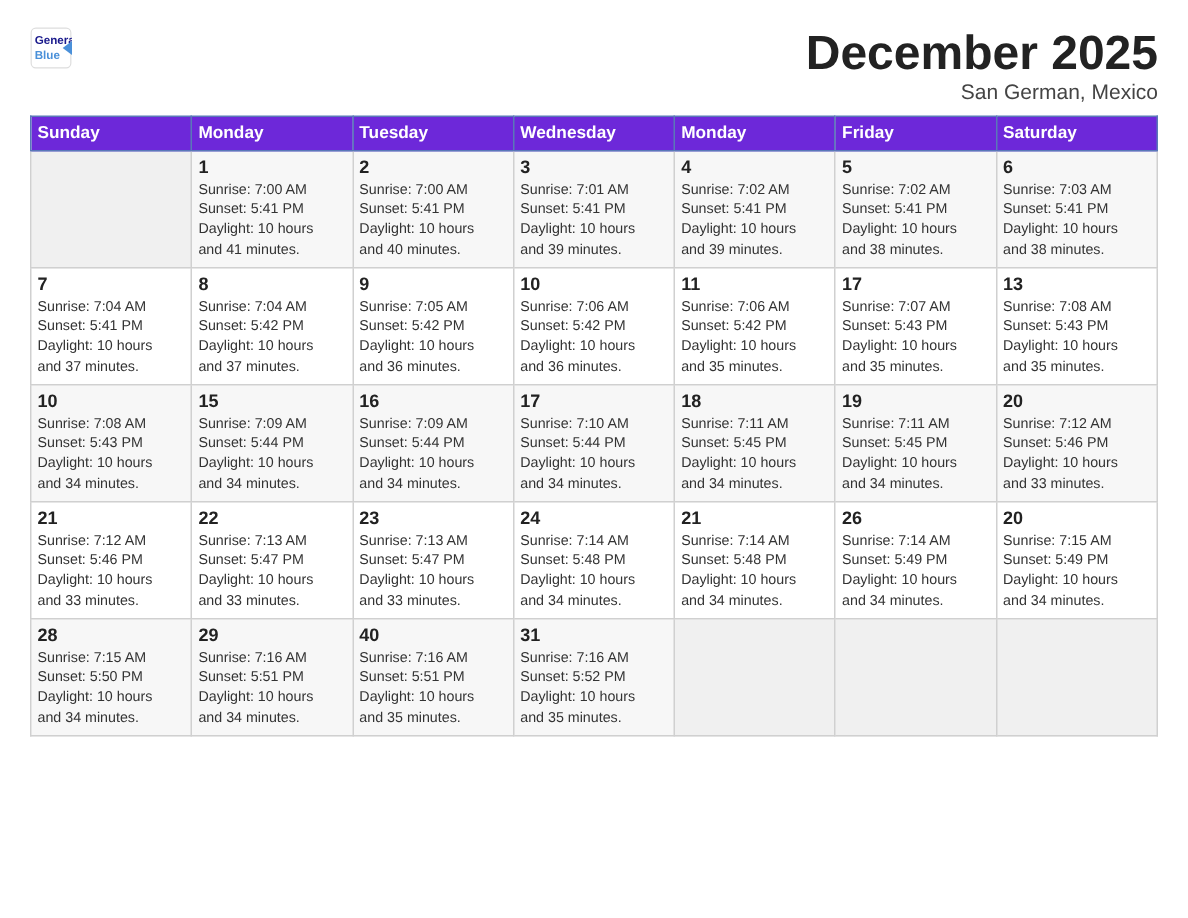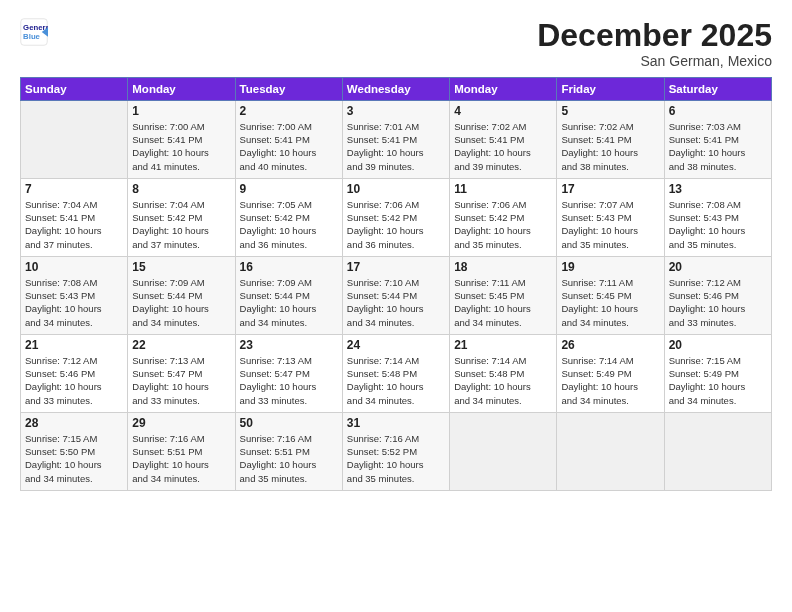--- a/index.html
+++ b/index.html
@@ -239,21 +239,21 @@
         <tr>
           <td>
             <div class="day-number">28</div>
             <div class="day-info">Sunrise: 7:15 AM<br>Sunset: 5:50 PM<br>Daylight: 10 hours<br>and 34 minutes.</div>
           </td>
           <td>
             <div class="day-number">29</div>
             <div class="day-info">Sunrise: 7:16 AM<br>Sunset: 5:51 PM<br>Daylight: 10 hours<br>and 34 minutes.</div>
           </td>
           <td>
-            <div class="day-number">50</div>
+            <div class="day-number">40</div>
             <div class="day-info">Sunrise: 7:16 AM<br>Sunset: 5:51 PM<br>Daylight: 10 hours<br>and 35 minutes.</div>
           </td>
           <td>
             <div class="day-number">31</div>
             <div class="day-info">Sunrise: 7:16 AM<br>Sunset: 5:52 PM<br>Daylight: 10 hours<br>and 35 minutes.</div>
           </td>
           <td class="empty"></td>
           <td class="empty"></td>
           <td class="empty"></td>
         </tr>

